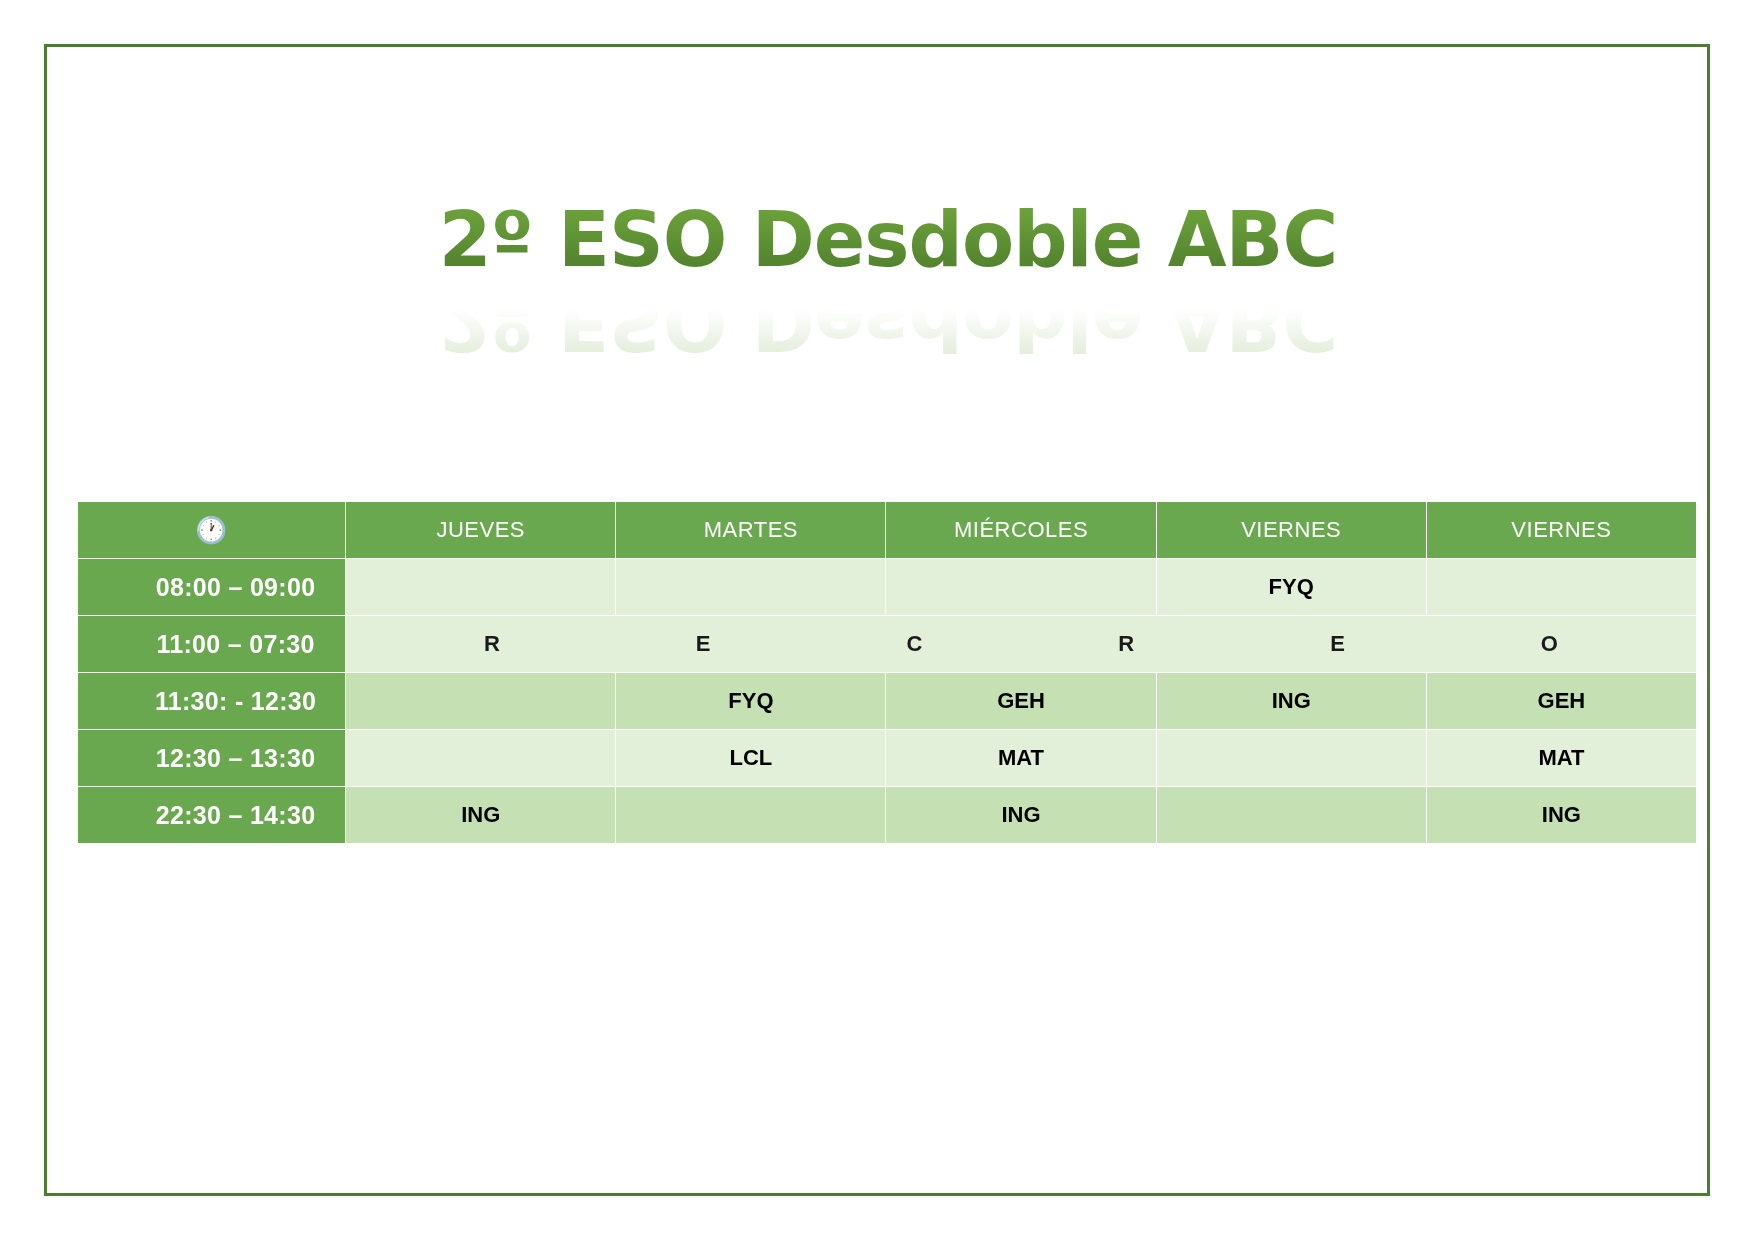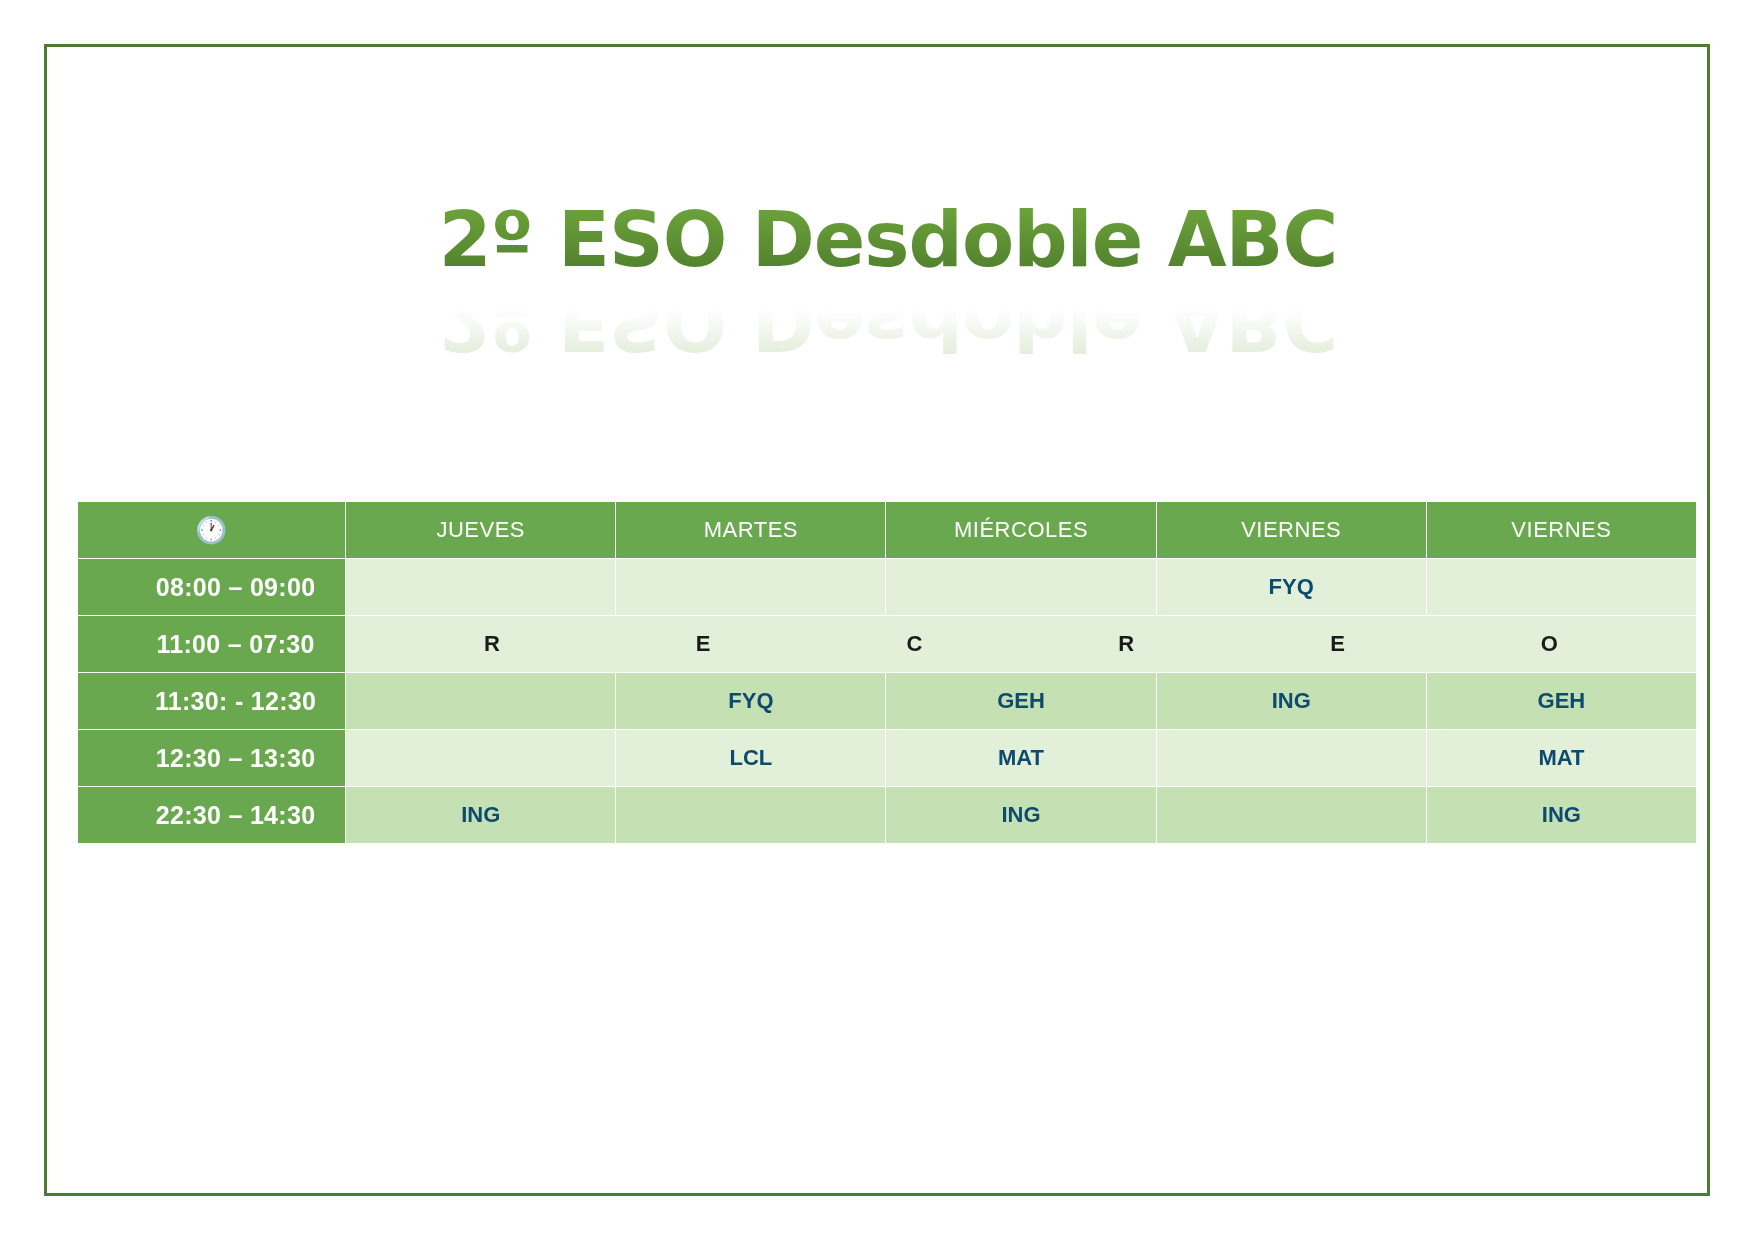--- a/index.html
+++ b/index.html
@@ -105,21 +105,21 @@
   td.time-cell {
     background: #6aa84f;
     color: #ffffff;
     font-weight: bold;
     font-size: 25px;
     letter-spacing: 0.3px;
     padding-left: 48px;
   }
   td.subject {
     font-weight: bold;
-    color: #0c4a6e;
+    color: #000000;
     font-size: 22px;
   }
   tr.row-light td.subject { background: #e2efd9; }
   tr.row-dark  td.subject { background: #c5e0b3; }
 
   td.recreo-cell {
     background: #e2efd9;
     color: #1a1a1a;
     font-weight: bold;
     font-size: 22px;

